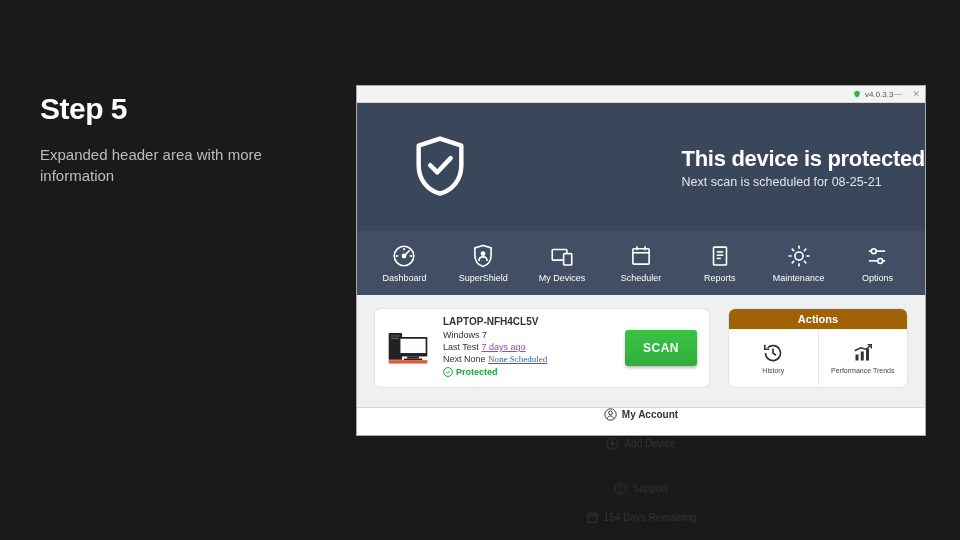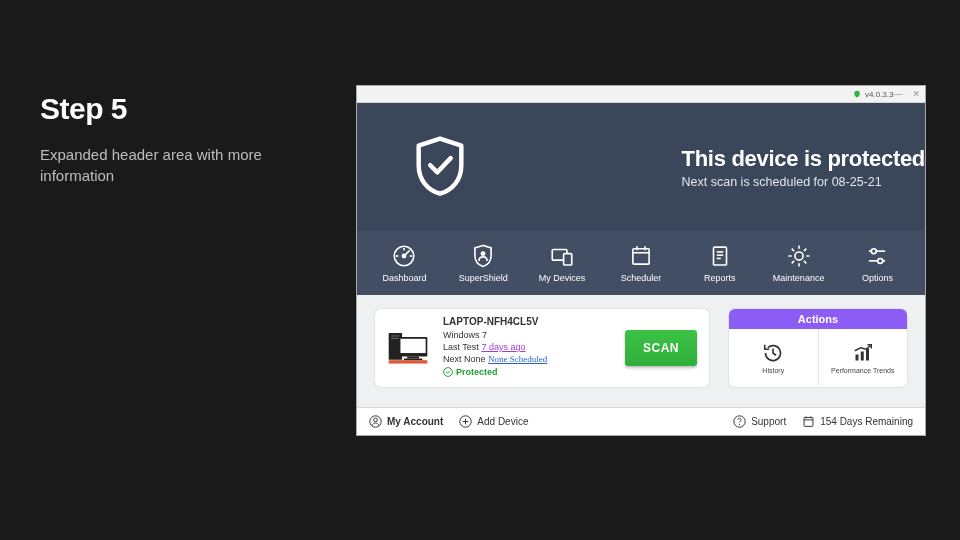--- a/index.html
+++ b/index.html
@@ -30,27 +30,27 @@
   .device-info { font-size: 9px; color: #333; line-height: 1.35; flex: 1; }
   .device-info .dname { font-weight: 700; font-size: 10px; }
   .device-info .os { font-size: 9px; }
   .device-info a { color: #a53bd6; text-decoration: underline; }
   .device-info a.blue { color: #2a66c8; font-family: Liberation Serif, serif; }
   .device-info .prot { color: #1fa336; font-weight: 600; display: inline-flex; align-items: center; gap: 3px; margin-top: 1px; }
   .device-info .prot svg { width: 10px; height: 10px; }
   .scan-btn { background: linear-gradient(#3cc247,#2fae3a); color: #fff; font-weight: 800; font-size: 12px; border: none; border-radius: 3px; padding: 11px 18px; cursor: pointer; box-shadow: 0 2px 3px rgba(0,0,0,.25); letter-spacing: .5px; }
 
   .actions-card { width: 178px; background: #fff; border-radius: 6px; box-shadow: 0 0 0 1px #e3e3e3; overflow: hidden; }
-  .actions-card .ah { background: #8b5cf6; color: #fff; text-align: center; font-size: 11px; font-weight: 700; padding: 4px 0; }
+  .actions-card .ah { background: #a16207; color: #fff; text-align: center; font-size: 11px; font-weight: 700; padding: 4px 0; }
   .actions-body { display: flex; height: 56px; }
   .action { flex: 1; display: flex; flex-direction: column; align-items: center; justify-content: center; gap: 2px; font-size: 7px; color: #444; cursor: pointer; }
   .action + .action { border-left: 1px solid #e4e4e4; }
   .action svg { width: 24px; height: 24px; }
 
-  .footer { border-top: 1px solid #d8d8d8; background: #fff; height: 28px; display: flex; align-items: center; font-size: 10px; color: #333; padding: 0 12px; gap: 16px; }
+  .footer { border-top: 1px solid #d8d8d8; background: #fff; height: 28px; display: flex; align-items: center; font-size: 10px; color: #333; padding: 0 12px; gap: 16px; flex-direction: column; }
   .footer .fi { display: inline-flex; align-items: center; gap: 5px; cursor: pointer; }
   .footer .fi svg { width: 13px; height: 13px; }
   .footer .spacer { flex: 1; }
   .footer .fi.acc { font-weight: 700; }
 </style>
 </head>
 <body>
 
 <div class="stage">
   <div class="left-text">

